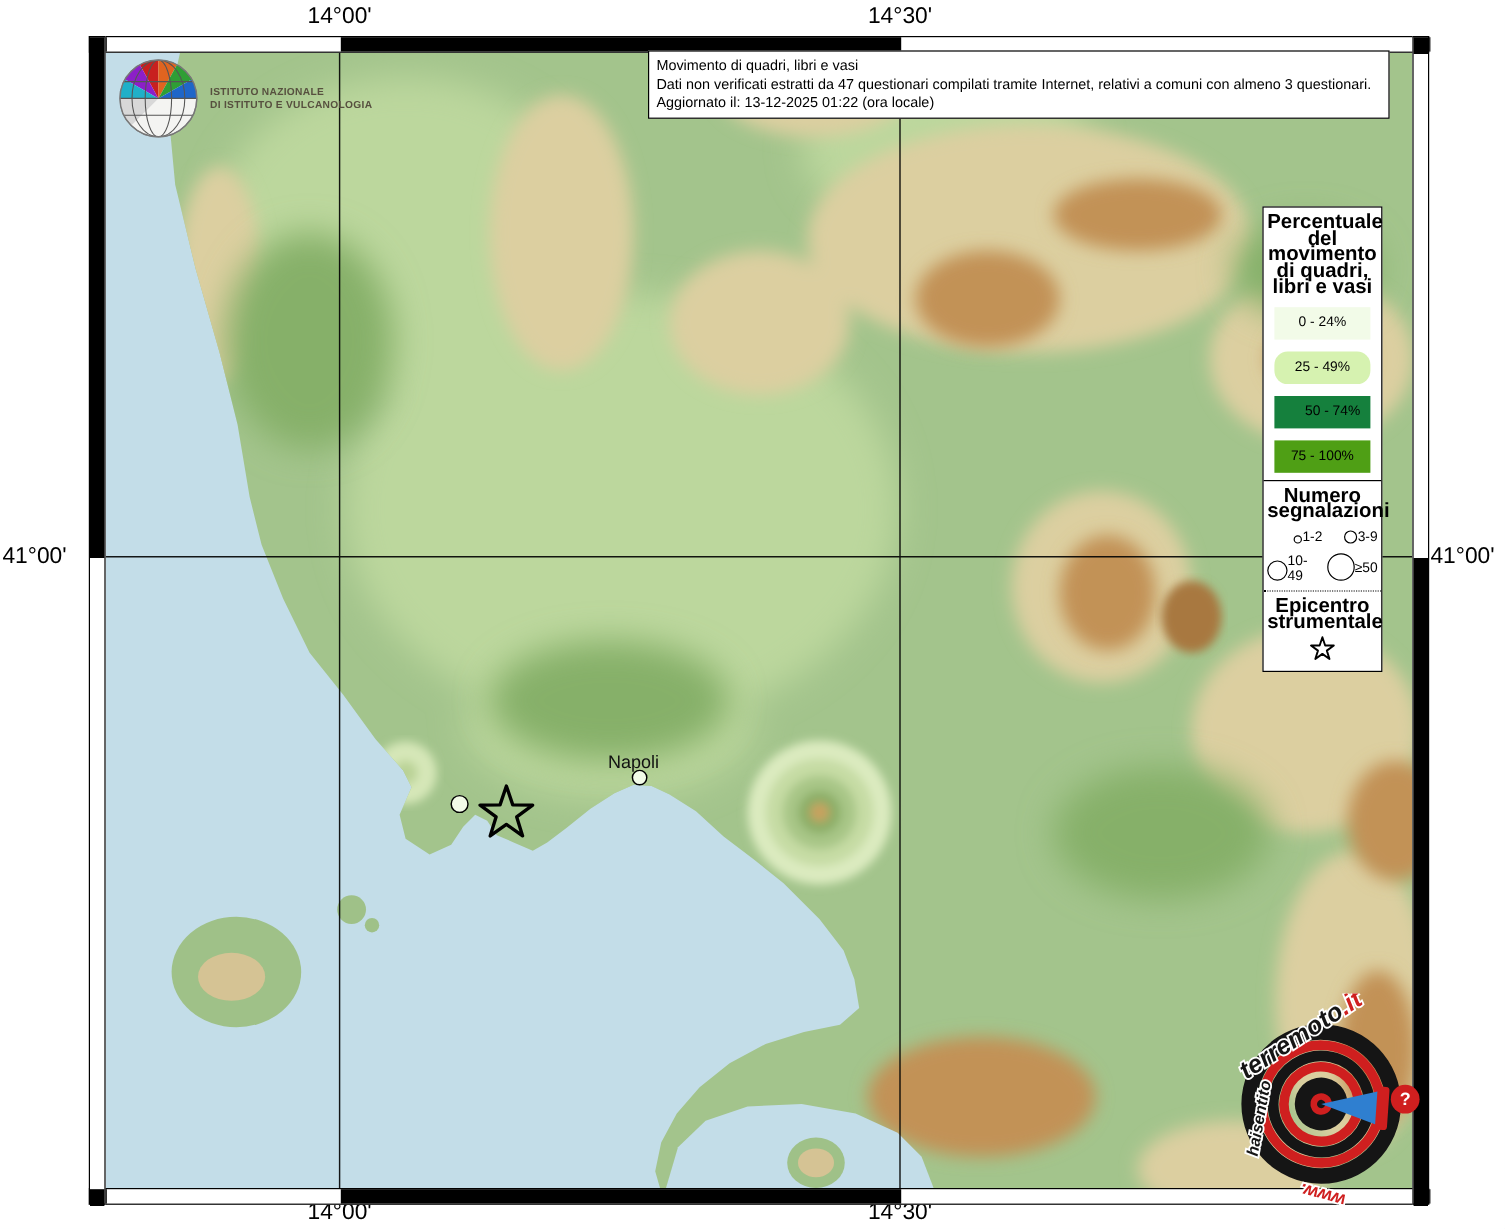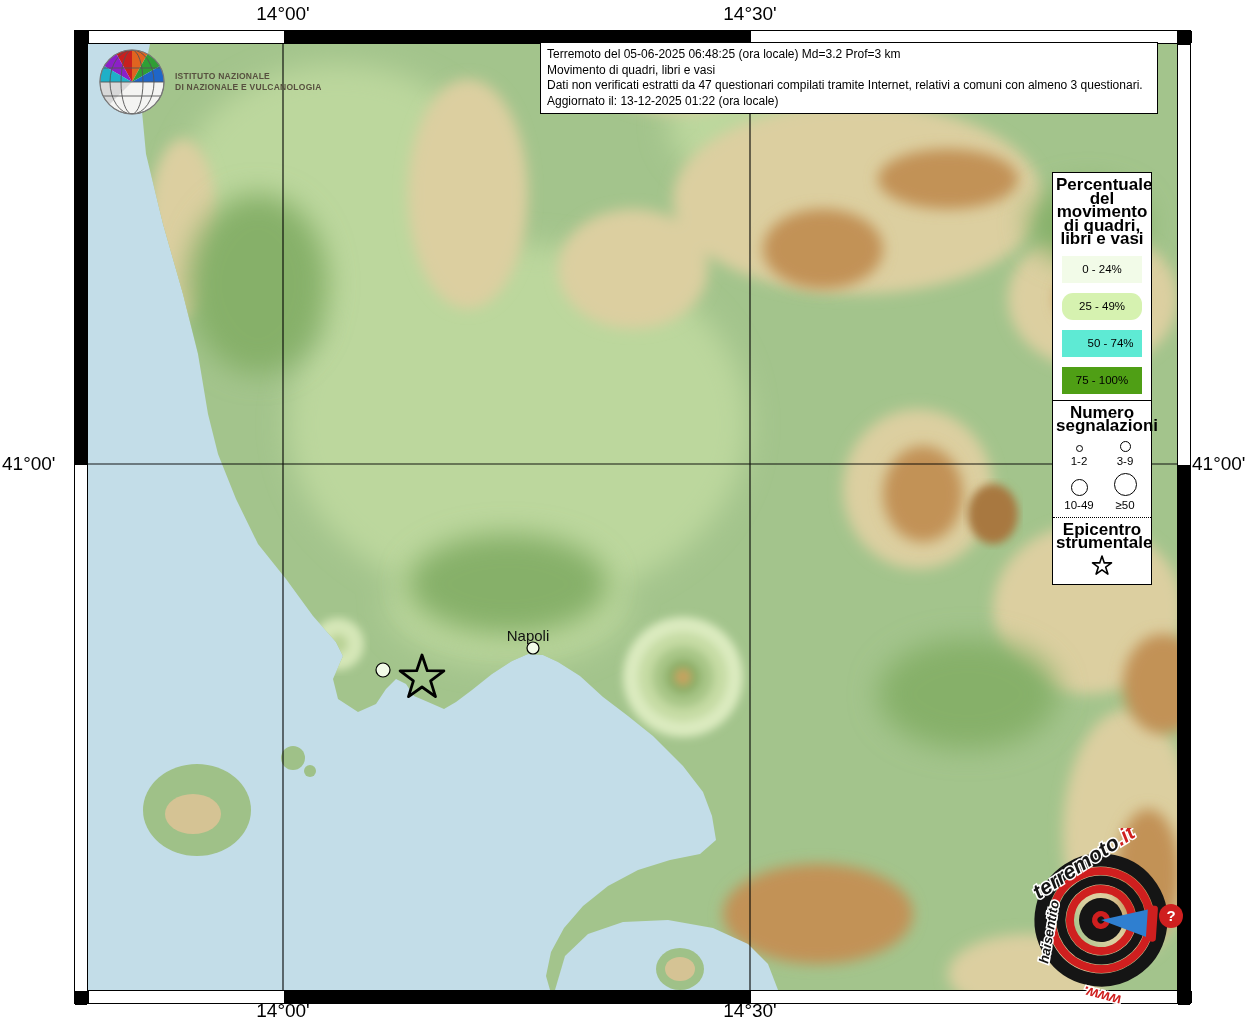--- a/index.html
+++ b/index.html
@@ -12,21 +12,21 @@
   .seg{position:absolute;background:#000}
   .map-inner{position:absolute;left:88px;top:44px;width:1089px;height:946px}
   .infobox{position:absolute;left:540px;top:42px;width:618px;background:#fff;border:1px solid #000;padding:4px 6px;font-size:12px;line-height:15.5px;color:#000;white-space:nowrap;overflow:hidden}
   .legend{position:absolute;left:1052px;top:172px;width:100px;background:#fff;border:1.5px solid #000;color:#000}
   .legend-sec{padding:5px 3px 6px 3px}
   .legend-sec.sep-solid{border-top:1px solid #000}
   .legend-sec.sep-dot{border-top:1px dotted #000}
   .legend-title{font-size:17px;font-weight:bold;text-align:center;line-height:13.5px}
   .swatch{width:80px;height:27px;margin:10px auto 0 auto;display:flex;align-items:center;justify-content:center;font-size:11.5px;font-weight:normal}
   .circgrid{display:grid;grid-template-columns:1fr 1fr;margin-top:6px;row-gap:5px}
-  .circcell{display:flex;flex-direction:column;align-items:center;justify-content:flex-end}
+  .circcell{display:flex;flex-direction:row;align-items:center;justify-content:flex-end}
   .circhold{display:flex;align-items:flex-end;justify-content:center}
   .circ{background:#fff;border:1.3px solid #000;border-radius:50%}
   .c1{width:7px;height:7px}.c2{width:11px;height:11px}.c3{width:17px;height:17px}.c4{width:23px;height:23px}
   .circlabel{font-size:11.5px;margin-top:3px}
   .star-hold{display:flex;justify-content:center;margin-top:4px}
   .scalebar{position:absolute;left:135px;top:891px;width:230px;color:#000}
   .scalebar .km{font-size:26px;text-align:center;margin-bottom:5px}
   .scalebar .bar{position:relative;height:13px;border:1px solid #000;background:#fff}
   .scalebar .bseg{position:absolute;top:0;height:100%;background:#000}
   .scalebar .ticks{position:relative;height:22px;font-size:17px}
@@ -167,21 +167,20 @@
   <div class="frame-strip" style="left:74px;top:30px;width:14px;height:974px">
     <div class="seg" style="top:0;height:434px;left:0;right:0"></div>
     <div class="seg" style="top:960px;height:14px;left:0;right:0"></div>
   </div>
   <div class="frame-strip" style="left:1177px;top:30px;width:14px;height:974px">
     <div class="seg" style="top:0;height:14px;left:0;right:0"></div>
     <div class="seg" style="top:434px;height:540px;left:0;right:0"></div>
   </div>
 
   <div class="infobox">
-    <div>Terremoto del 05-06-2025 06:48:25 (ora locale) Md=3.2 Prof=3 km</div>
     <div>Movimento di quadri, libri e vasi</div>
     <div>Dati non verificati estratti da 47 questionari compilati tramite Internet, relativi a comuni con almeno 3 questionari.</div>
     <div>Aggiornato il: 13-12-2025 01:22 (ora locale)</div>
   </div>
 
   <div class="ingv">
     <svg width="72" height="72" viewBox="0 0 72 72">
       <defs>
           <clipPath id="globeclip">
             <circle cx="36" cy="36" r="32"></circle>
@@ -201,30 +200,30 @@
           <ellipse cx="36" cy="36" rx="22" ry="32"></ellipse>
           <line x1="4" y1="22" x2="68" y2="22"></line>
           <line x1="4" y1="36" x2="68" y2="36"></line>
           <line x1="4" y1="50" x2="68" y2="50"></line>
         </g>
       </g>
       <circle cx="36" cy="36" r="32" fill="none" stroke="#777" stroke-width="1.2"></circle>
     </svg>
     <div class="ingv-text">
       <div>ISTITUTO NAZIONALE</div>
-      <div>DI NAZIONALE E VULCANOLOGIA</div>
+      <div>DI ISTITUTO E VULCANOLOGIA</div>
     </div>
   </div>
 
   <div class="legend">
     <div class="legend-sec">
       <div class="legend-title">Percentuale del movimento di quadri, libri e vasi</div>
       <div class="swatch" style="background: rgb(242, 251, 232);">0 - 24%</div>
       <div class="swatch" style="background: rgb(214, 242, 176); border-radius: 11px;">25 - 49%</div>
-      <div class="swatch" style="background: #5eead4; padding-left: 17px;">50 - 74%</div>
+      <div class="swatch" style="background: #15803d; padding-left: 17px;">50 - 74%</div>
       <div class="swatch" style="background: rgb(79, 159, 21);">75 - 100%</div>
     </div>
     <div class="legend-sec sep-solid">
       <div class="legend-title">Numero segnalazioni</div>
       <div class="circgrid">
         <div class="circcell">
           <div class="circhold" style="height:13px">
               <div class="circ c1"></div>
             </div>
           <div class="circlabel">1-2</div>

